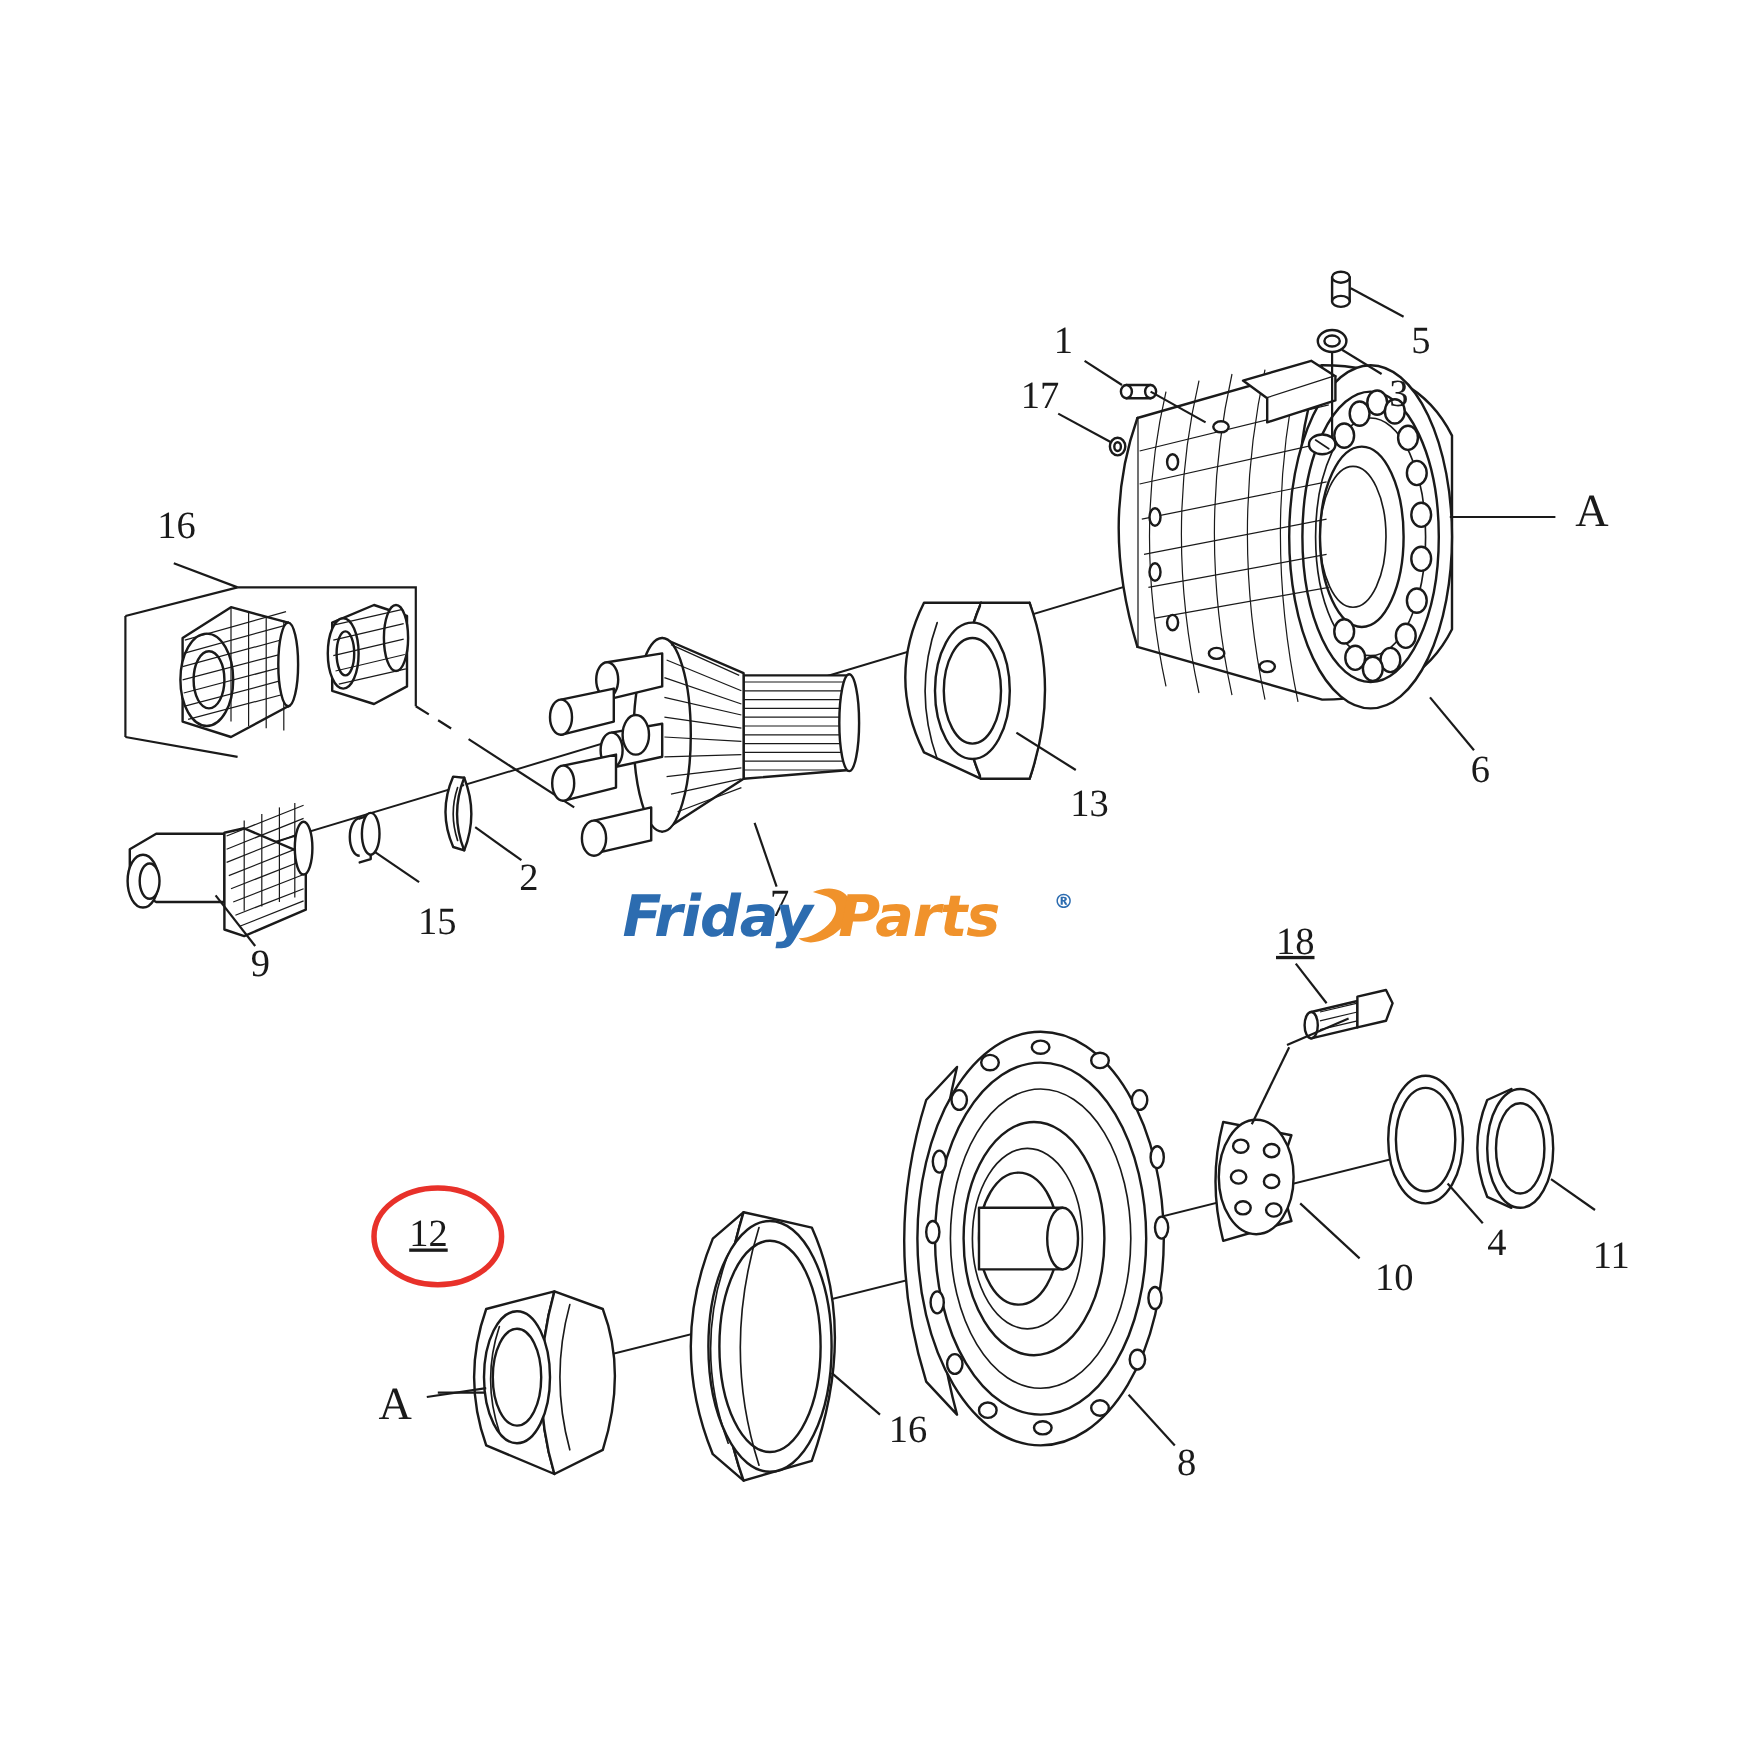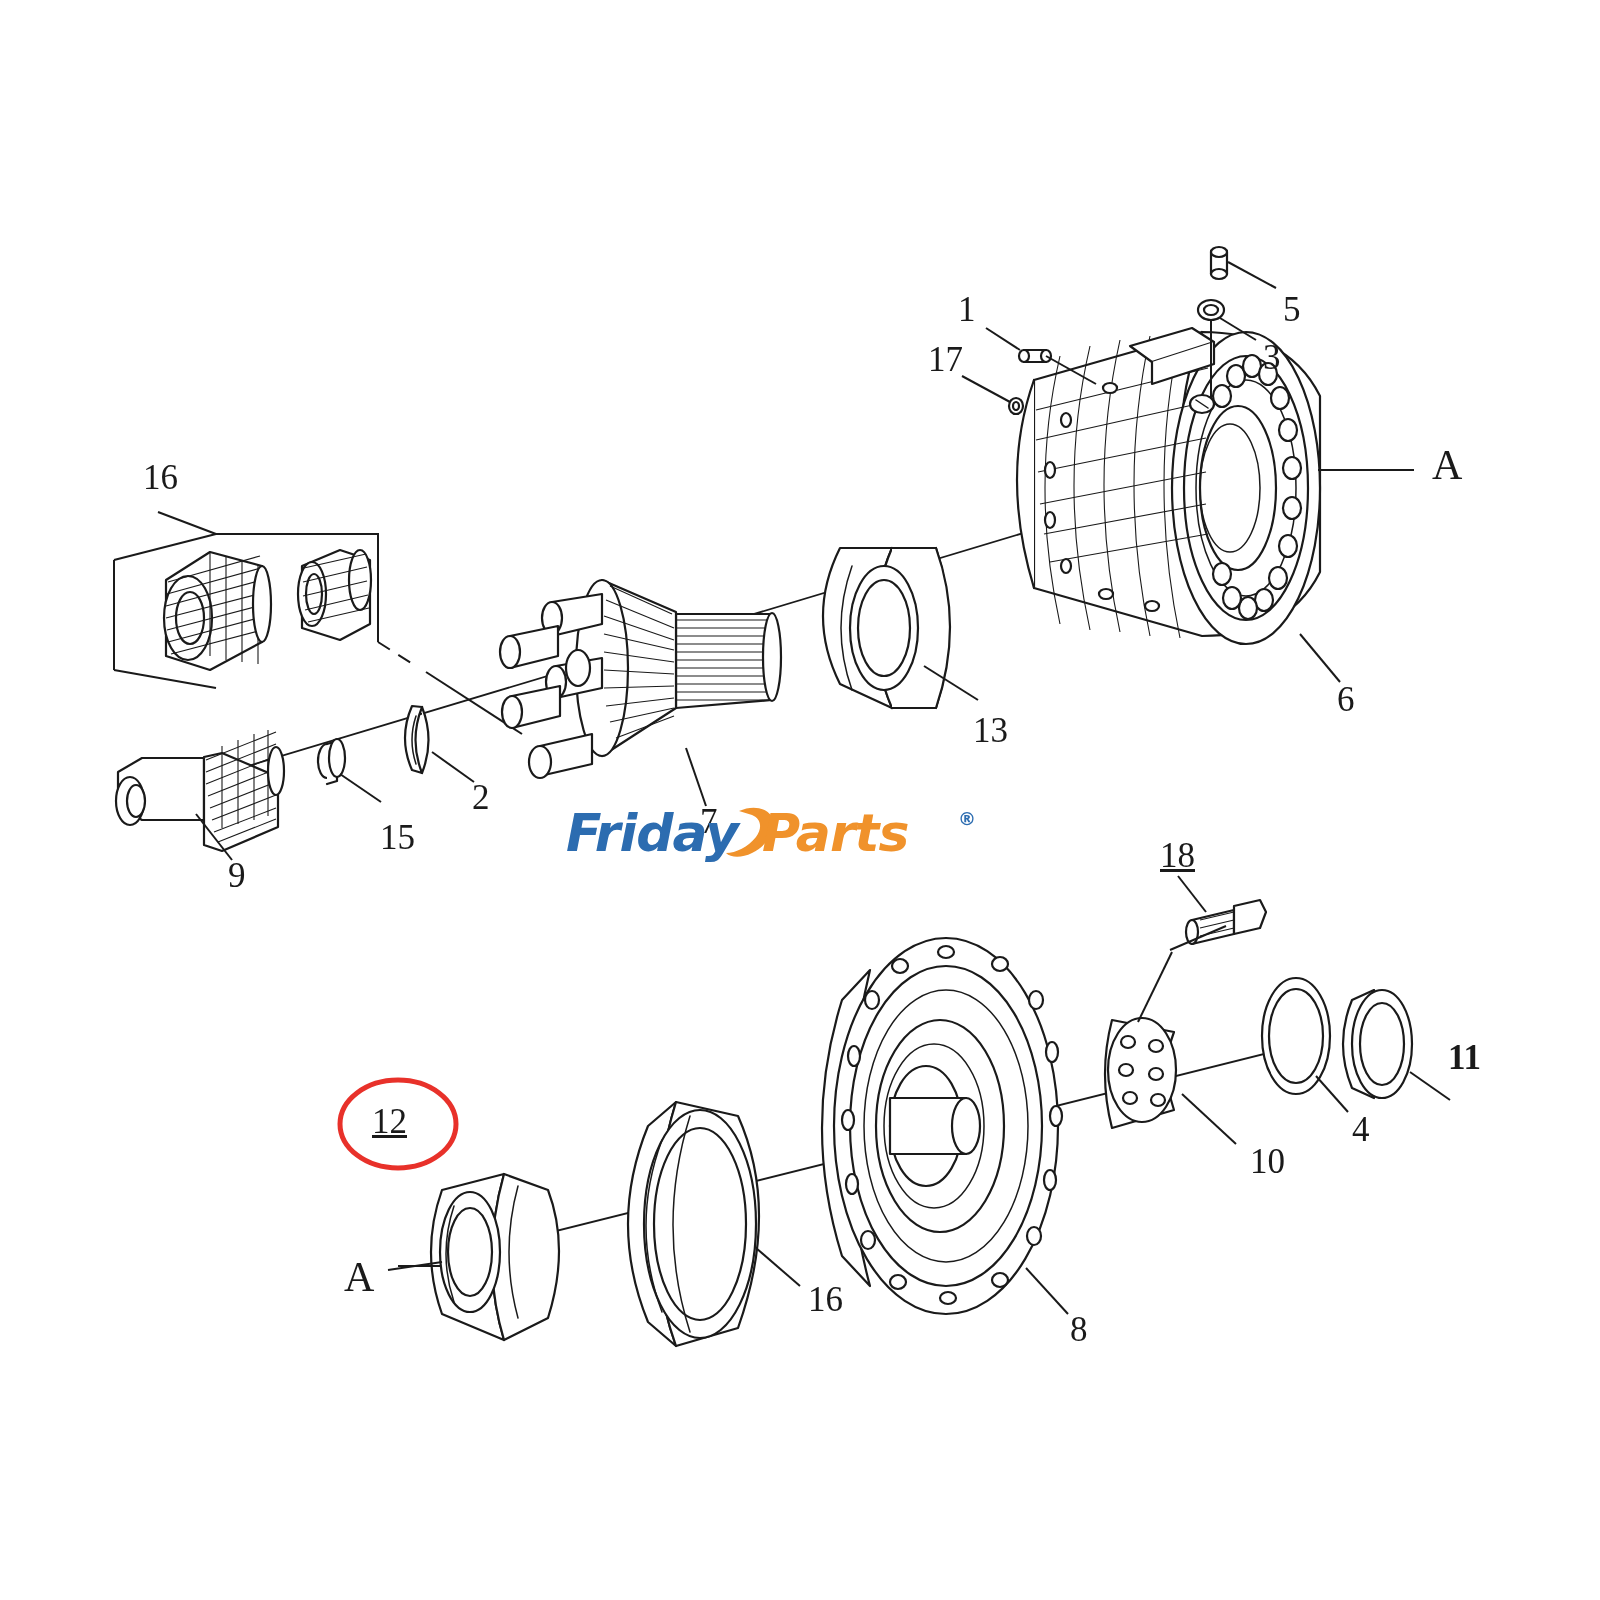--- a/index.html
+++ b/index.html
@@ -420,21 +420,21 @@
   <div class="callout" style="left:1283px; top:292px;">5</div>
   <div class="callout" style="left:1263px; top:340px;">3</div>
   <div class="callout" style="left:928px; top:342px;">17</div>
   <div class="callout" style="left:1337px; top:682px;">6</div>
   <div class="callout" style="left:973px; top:700px;margin-top:13px;">13</div>
   <div class="callout" style="left:472px; top:780px;">2</div>
   <div class="callout" style="left:380px; top:820px;">15</div>
   <div class="callout" style="left:700px; top:804px;">7</div>
   <div class="callout" style="left:228px; top:858px;">9</div>
   <div class="callout" style="left:1160px; top:838px;text-decoration:underline;">18</div>
-  <div class="callout" style="left:1448px; top:1040px;font-weight:bold;">11</div>
+  <div class="callout" style="left:1448px; top:1124px;">11</div>
   <div class="callout" style="left:1352px; top:1112px;">4</div>
   <div class="callout" style="left:1226px; top:1144px;margin-left:24px;">10</div>
   <div class="callout highlighted" style="left:372px; top:1104px;text-decoration:underline;">12</div>
   <div class="callout" style="left:808px; top:1282px;">16</div>
   <div class="callout" style="left:1070px; top:1312px;">8</div>
 
   <div class="callout big" style="left:1432px; top:444px;">A</div>
   <div class="callout big" style="left:344px; top:1256px;">A</div>
 
   <div id="watermark">

